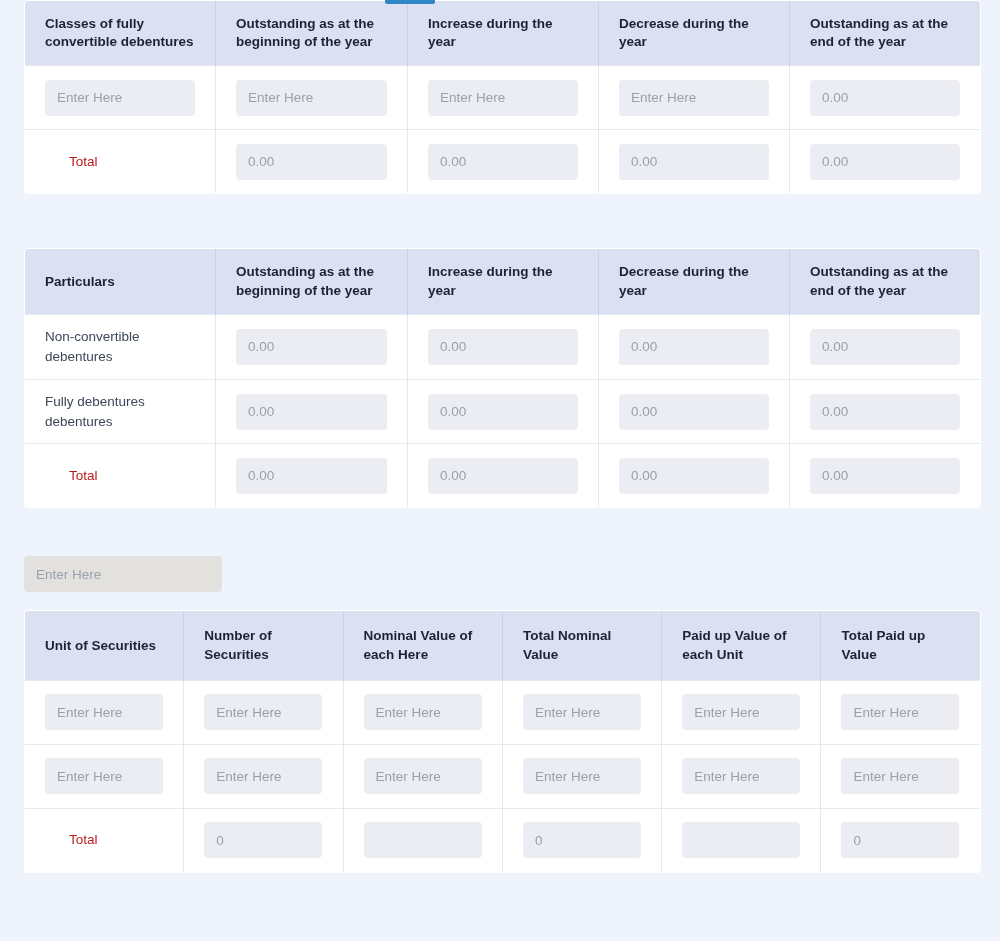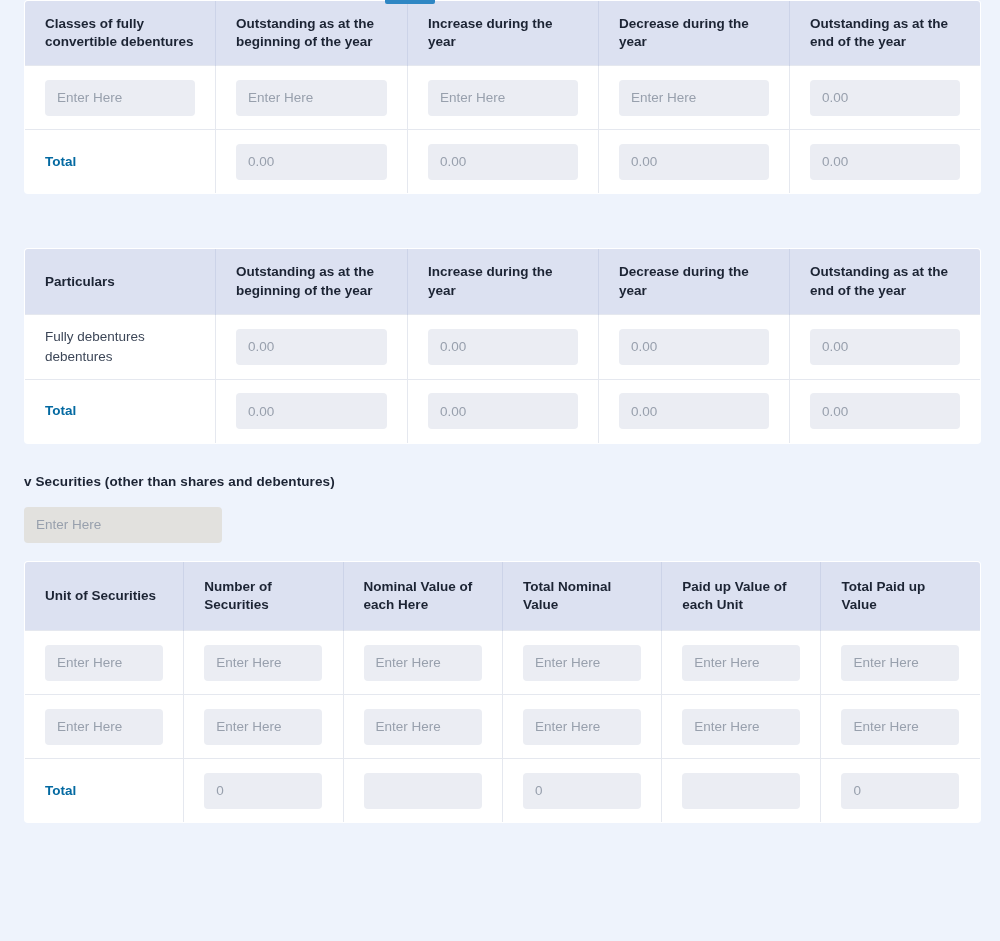--- a/index.html
+++ b/index.html
@@ -58,21 +58,21 @@
     vertical-align: middle;
     background: #ffffff;
     height: 64px;
   }
   .tbl tbody td:last-child { border-right: none; }
   .rowlabel {
     font-size: 13.5px;
     color: #3c4657;
     line-height: 1.4;
   }
-  .rowlabel.total { font-weight: bold; color: #0369a1; }
+  .rowlabel.total { font-weight: normal; color: #b91c1c; margin-left: 24px; }
 
   .inp {
     display: block;
     width: 100%;
     max-width: 178px;
     height: 36px;
     background: #ebedf3;
     border: none;
     border-radius: 4px;
     font-family: "Liberation Sans", sans-serif;
@@ -197,20 +197,37 @@
         <th>Particulars</th>
         <th>Outstanding as at the beginning of the year</th>
         <th>Increase during the year</th>
         <th>Decrease during the year</th>
         <th>Outstanding as at the end of the year</th>
       </tr>
     </thead>
     <tbody>
       <tr>
         <td>
+          <span class="rowlabel">Non-convertible debentures</span>
+        </td>
+        <td>
+          <input class="inp" type="text" placeholder="0.00" style="">
+        </td>
+        <td>
+          <input class="inp" type="text" placeholder="0.00" style="">
+        </td>
+        <td>
+          <input class="inp" type="text" placeholder="0.00" style="">
+        </td>
+        <td>
+          <input class="inp" type="text" placeholder="0.00" style="">
+        </td>
+      </tr>
+      <tr>
+        <td>
           <span class="rowlabel">Fully debentures debentures</span>
         </td>
         <td>
           <input class="inp" type="text" placeholder="0.00" style="">
         </td>
         <td>
           <input class="inp" type="text" placeholder="0.00" style="">
         </td>
         <td>
           <input class="inp" type="text" placeholder="0.00" style="">
@@ -234,21 +251,20 @@
         </td>
         <td>
           <input class="inp" type="text" placeholder="0.00" style="">
         </td>
       </tr>
     </tbody>
   </table>
 
   <div class="gap-c"></div>
 
-  <div class="section-title">v Securities (other than shares and debentures)</div>
 
   <div class="gap-d"></div>
 
   <input class="inp standalone" type="text" placeholder="Enter Here" style="">
 
   <div class="gap-d"></div>
 
   <table class="tbl sec">
     <colgroup>
       <col class="c6">

